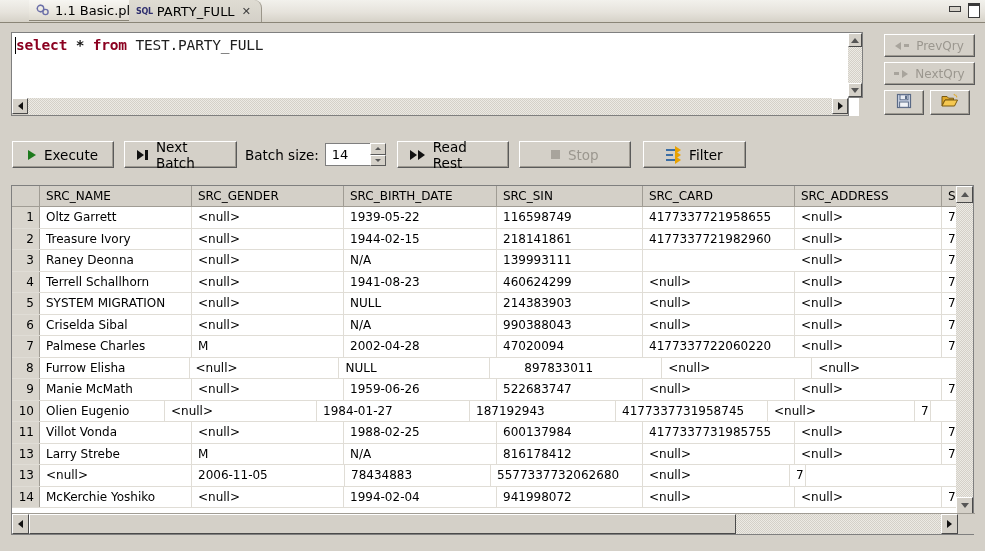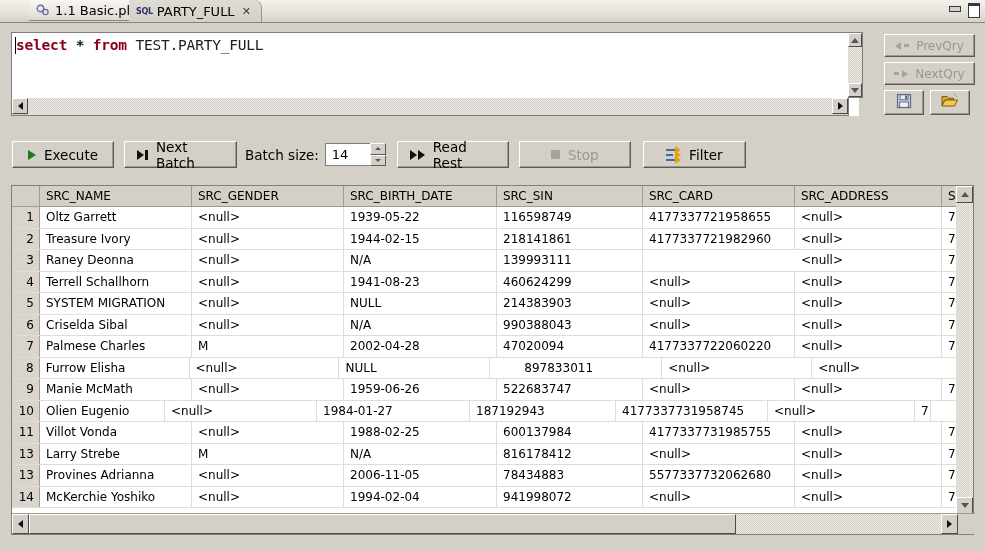--- a/index.html
+++ b/index.html
@@ -530,21 +530,20 @@
           <div class="gcell" style="width: 152px;">Larry Strebe</div>
           <div class="gcell" style="width: 152px;">M</div>
           <div class="gcell" style="width: 153px;">N/A</div>
           <div class="gcell" style="width: 146px;">816178412</div>
           <div class="gcell" style="width: 152px;">&lt;null&gt;</div>
           <div class="gcell" style="width: 147px;">&lt;null&gt;</div>
           <div class="gcell" style="width: 16px;">7</div>
         </div>
         <div class="grow">
           <div class="gcell rownum" style="width: 28px;">13</div>
-          <div class="gcell" style="width: 152px;">Provines Adrianna</div>
           <div class="gcell" style="width: 152px;">&lt;null&gt;</div>
           <div class="gcell" style="width: 153px;">2006-11-05</div>
           <div class="gcell" style="width: 146px;">78434883</div>
           <div class="gcell" style="width: 152px;">5577337732062680</div>
           <div class="gcell" style="width: 147px;">&lt;null&gt;</div>
           <div class="gcell" style="width: 16px;">7</div>
         </div>
         <div class="grow">
           <div class="gcell rownum" style="width: 28px;">14</div>
           <div class="gcell" style="width: 152px;">McKerchie Yoshiko</div>

